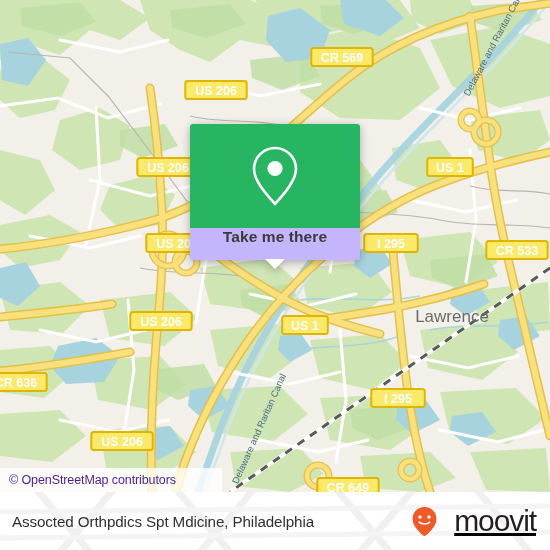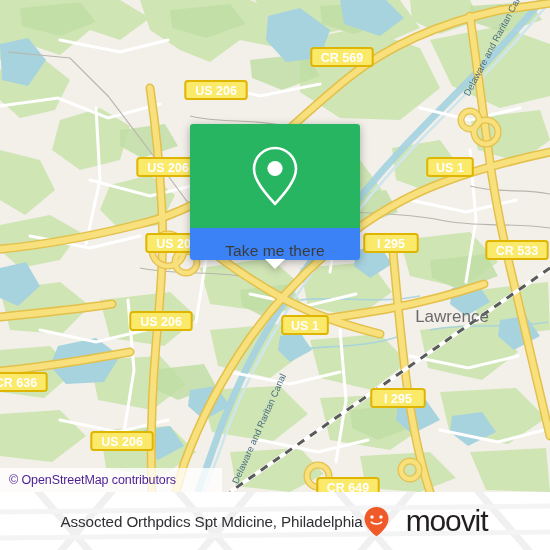--- a/index.html
+++ b/index.html
@@ -67,27 +67,28 @@
     align-items: center;
     justify-content: center;
   }
   .callout-pin {
     width: 52px;
     height: 62px;
     display: block;
   }
   .callout-footer {
     position: relative;
-    background: #3b82f6;
+    background: #c4b5fd;
     height: 32px;
     display: flex;
-    align-items: flex-end;
+    align-items: flex-start;
     justify-content: center;
     border-bottom-left-radius: 3px;
     border-bottom-right-radius: 3px;
+    font-weight: bold;
   }
   .callout-label {
     font-size: 15.5px;
     color: #3b3b3b;
     letter-spacing: 0.1px;
     white-space: nowrap;
   }
   .callout-tail {
     position: absolute;
     left: 50%;
@@ -103,21 +104,21 @@
   
   .footer {
     position: absolute;
     left: 0;
     top: 492px;
     width: 550px;
     height: 58px;
     background: #ffffff;
     display: flex;
     align-items: center;
-    justify-content: center;
+    justify-content: space-between;
     box-sizing: border-box;
     padding: 0 14px 0 12px;
     overflow: hidden;
   }
   .footer-watermark {
     position: absolute;
     left: 0; top: 0;
     width: 550px; height: 58px;
     pointer-events: none;
   }
@@ -126,20 +127,21 @@
     color: #2f3033;
     letter-spacing: -0.1px;
     white-space: nowrap;
     z-index: 2;
   }
   .brand {
     display: flex;
     align-items: center;
     gap: 16px;
     z-index: 2;
+    text-decoration: underline;
   }
   .brand-mark { width: 27px; height: 31px; display:block; }
   .brand-word {
     font-size: 30px;
     color: #231f20;
     letter-spacing: -1.1px;
     line-height: 1;
     font-weight: 400;
   }
 </style>

